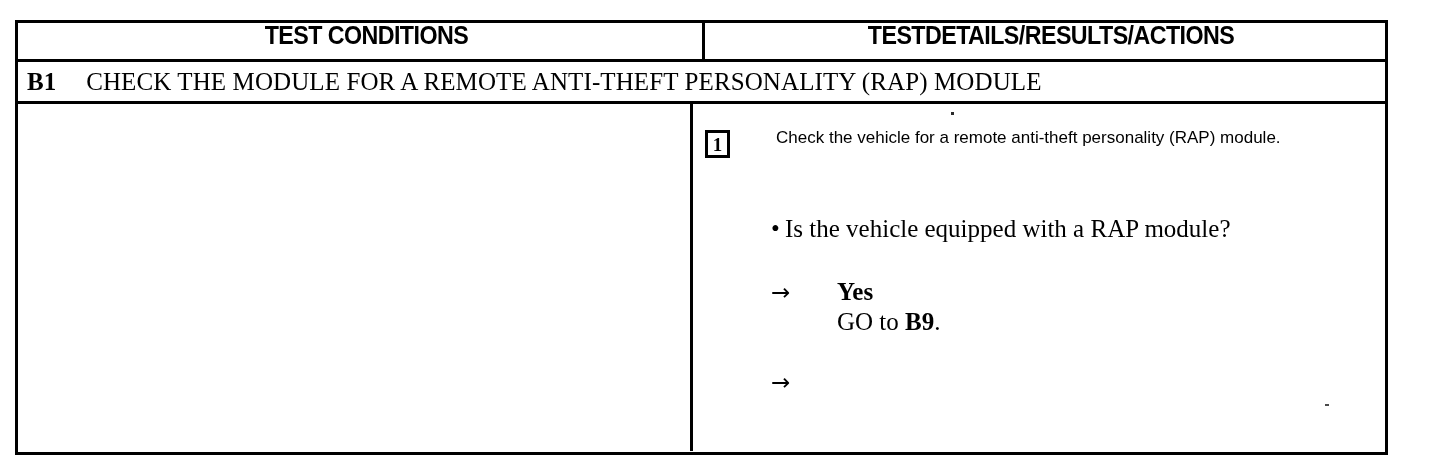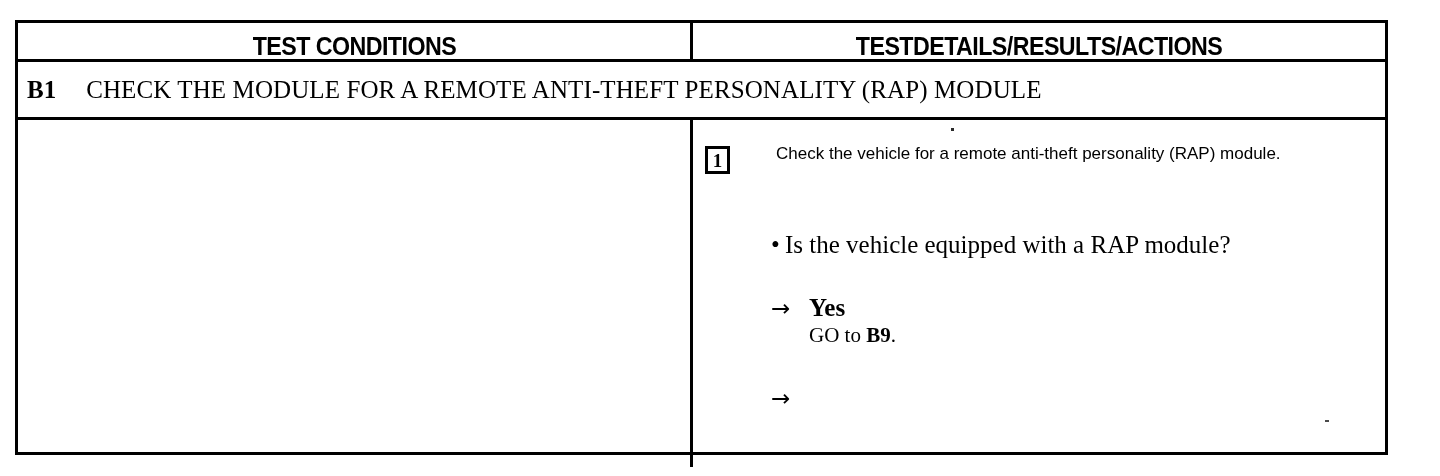--- a/index.html
+++ b/index.html
@@ -38,24 +38,25 @@
   
   .header-row {
     position: relative;
     height: 39px;
     border-bottom: 3px solid #000000;
     box-sizing: border-box;
     display: flex;
   }
   .header-cell {
     display: flex;
-    align-items: flex-end;
+    align-items: flex-start;
     justify-content: center;
     box-sizing: border-box;
     height: 100%;
+    margin-left: 12px;
   }
   .header-cell.left {
     width: 675px;                        
     border-right: 3px solid #000000;
   }
   .header-cell.right {
     flex: 1 1 auto;
   }
   .header-text {
     font-family: "Liberation Sans", sans-serif;
@@ -64,21 +65,21 @@
     letter-spacing: -0.6px;
     line-height: 1;
     transform: scaleX(0.93);
     transform-origin: center;
     white-space: nowrap;
   }
 
   
   .title-row {
     position: relative;
-    height: 58px;
+    height: 42px;
     border-bottom: 3px solid #000000;
     box-sizing: border-box;
     display: flex;
     align-items: center;
     padding-left: 9px;
     white-space: nowrap;
     overflow: hidden;
   }
   .title-code {
     font-family: "Liberation Serif", serif;
@@ -177,30 +178,30 @@
   .answer.no  { top: 263px; }
 
   .answer-arrow {
     width: 26px;
     font-size: 23px;
     line-height: 1.15;
     font-family: "DejaVu Sans", sans-serif;
     padding-top: 2px;
   }
   .answer-body {
-    margin-left: 12px;
+    margin-left: 40px;
   }
   .answer-label {
     font-size: 25px;
     font-weight: bold;
     line-height: 1.18;
     font-family: "Liberation Serif", serif;
   }
   .answer-goto {
-    font-size: 21px;
+    font-size: 25px;
     line-height: 1.18;
     font-family: "Liberation Serif", serif;
     white-space: nowrap;
   }
   .answer-goto .target {
     font-weight: bold;
   }
 
   
   .speck {

